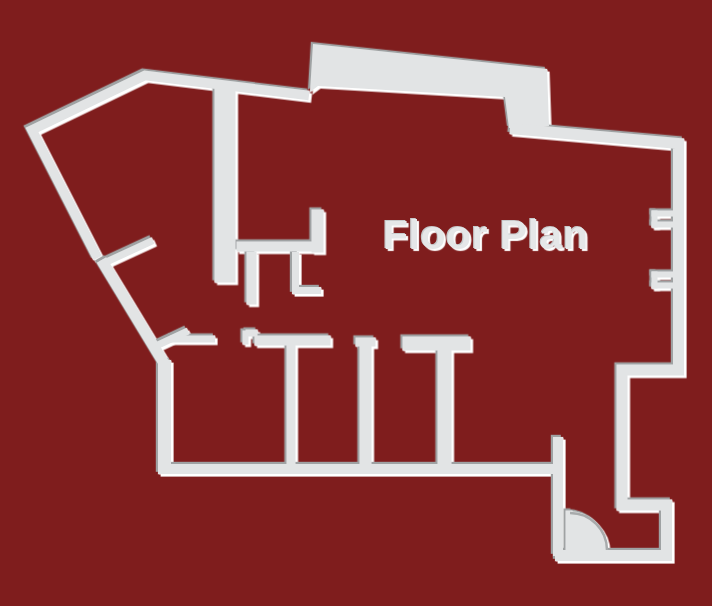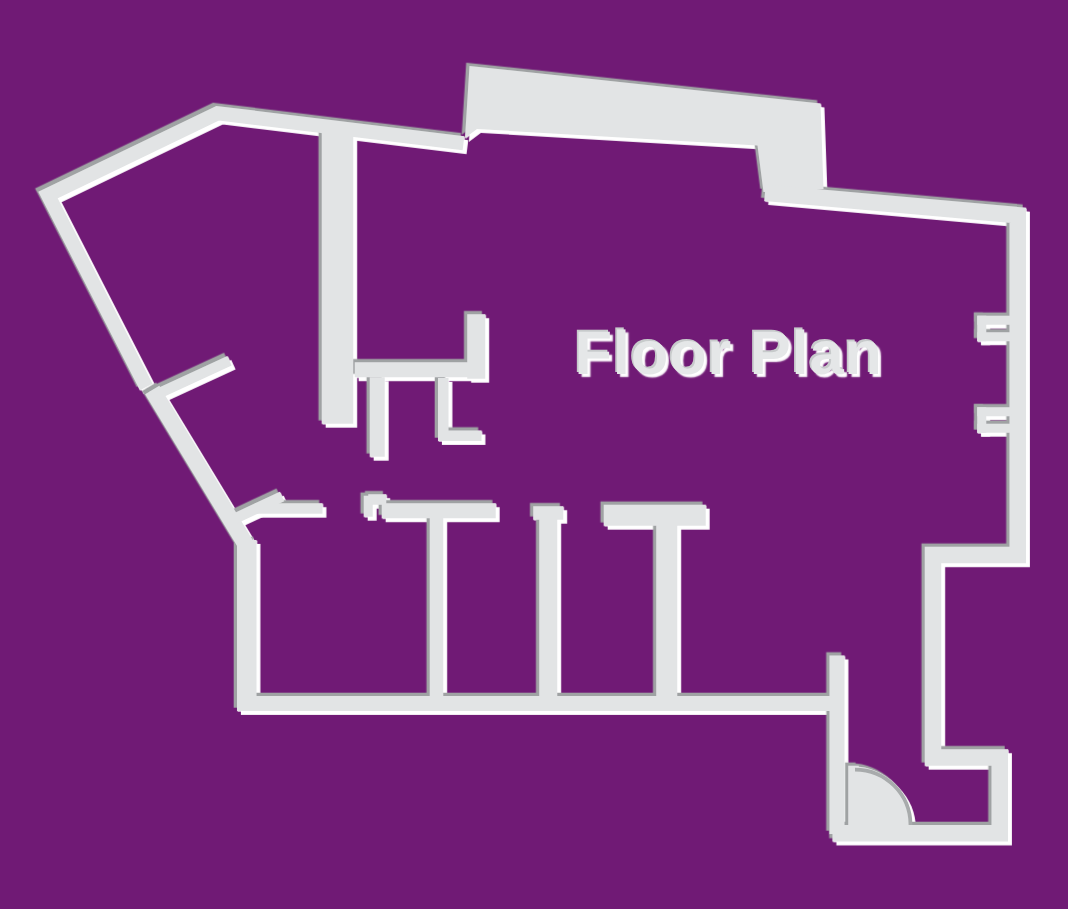--- a/index.html
+++ b/index.html
@@ -1,21 +1,21 @@
 <!DOCTYPE html>
 <html><head>
 <meta charset="utf-8">
 <style>
   html, body { margin: 0; padding: 0; }
   body { background: #f0f1f1; font-family: "Liberation Sans", sans-serif; }
   .stage {
     position: relative;
     width: 712px;
     height: 606px;
-    background: #701a75;
+    background: #7f1d1d;
     overflow: hidden;
   }
   .stage svg { position: absolute; left: 0; top: 0; }
   .plan-title {
     position: absolute;
     left: 383px;
     top: 212px;
     font-size: 41px;
     font-weight: bold;
     letter-spacing: 0.5px;

